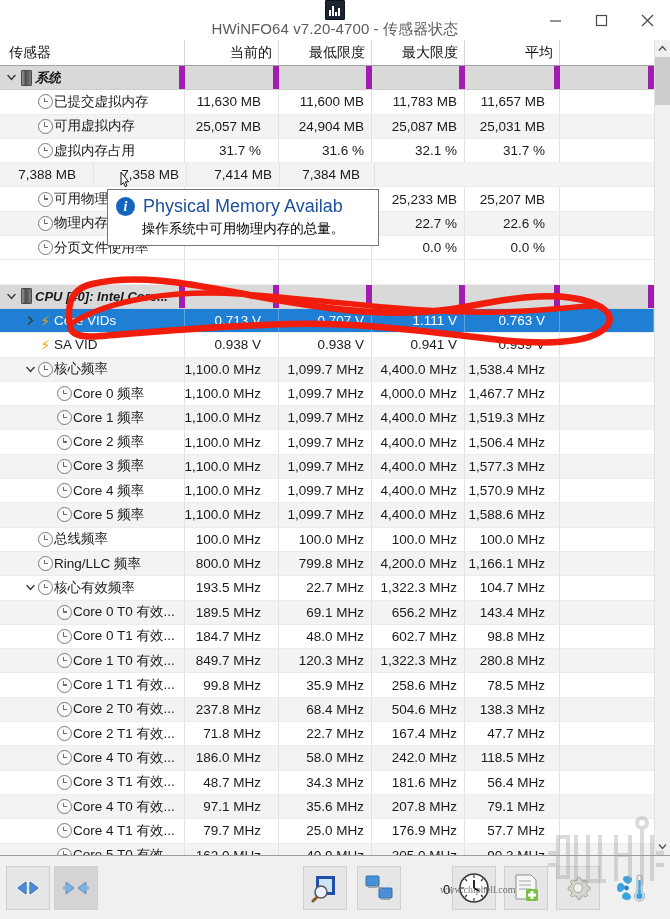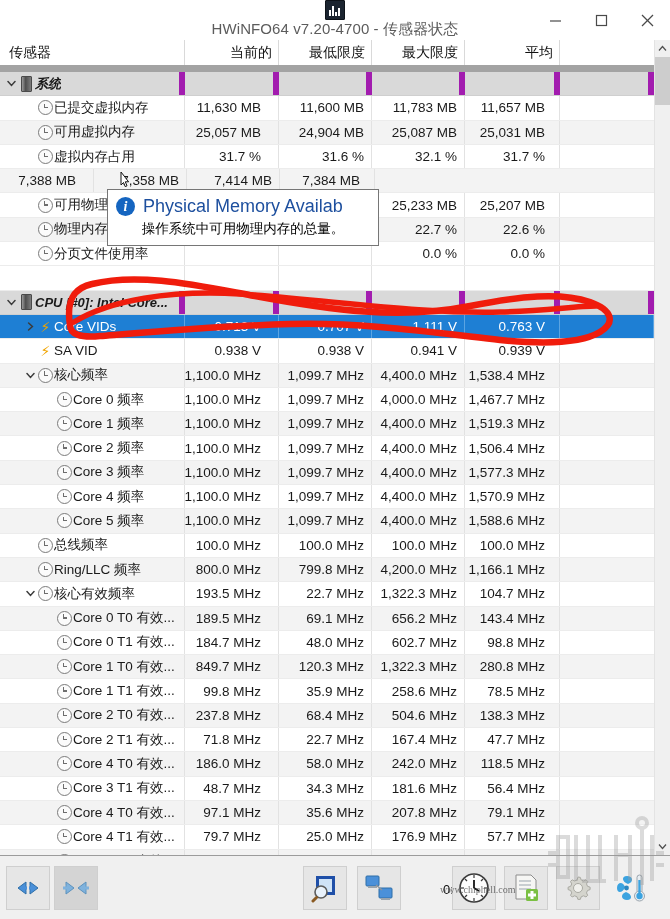--- a/index.html
+++ b/index.html
@@ -36,21 +36,21 @@
   }
   .tb-btn svg{display:block;}
 
   
   .grid{
     position:absolute;left:0;top:40px;width:670px;height:815px;
     background:#ffffff;overflow:hidden;
   }
   .hdr{
     display:flex;height:25px;background:#ffffff;
-    border-bottom:7px solid #a3a3a3;
+    border-bottom:1px solid #a3a3a3;
   }
   .hdr .cell{
     font-size:14px;color:#111;display:flex;align-items:center;
     border-right:1px solid #d9d9d9;box-sizing:border-box;
     padding:0 6px;white-space:nowrap;overflow:hidden;
   }
   .hdr .c0{width:185px;justify-content:flex-start;padding-left:9px;}
   .hdr .c1{width:94px;justify-content:flex-end;}
   .hdr .c2{width:93px;justify-content:flex-end;text-align:center;}
   .hdr .c3{width:93px;justify-content:flex-end;}

